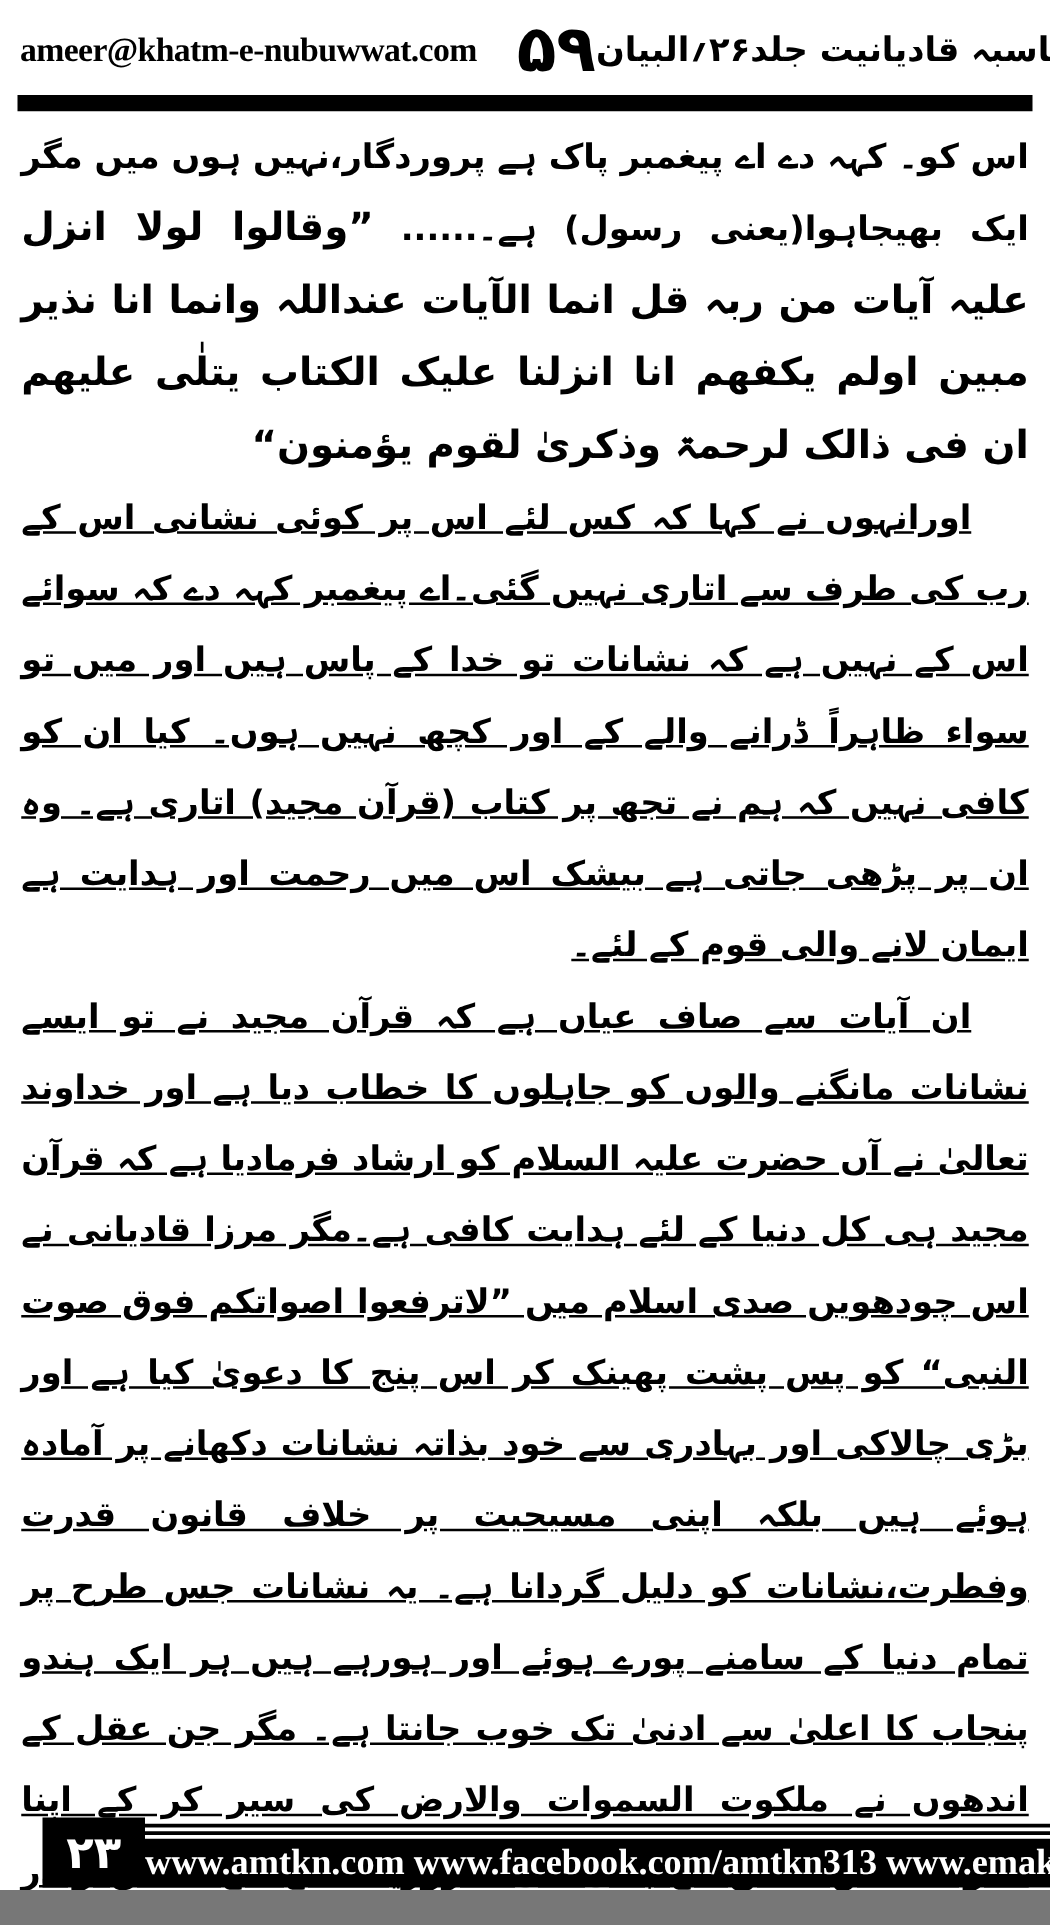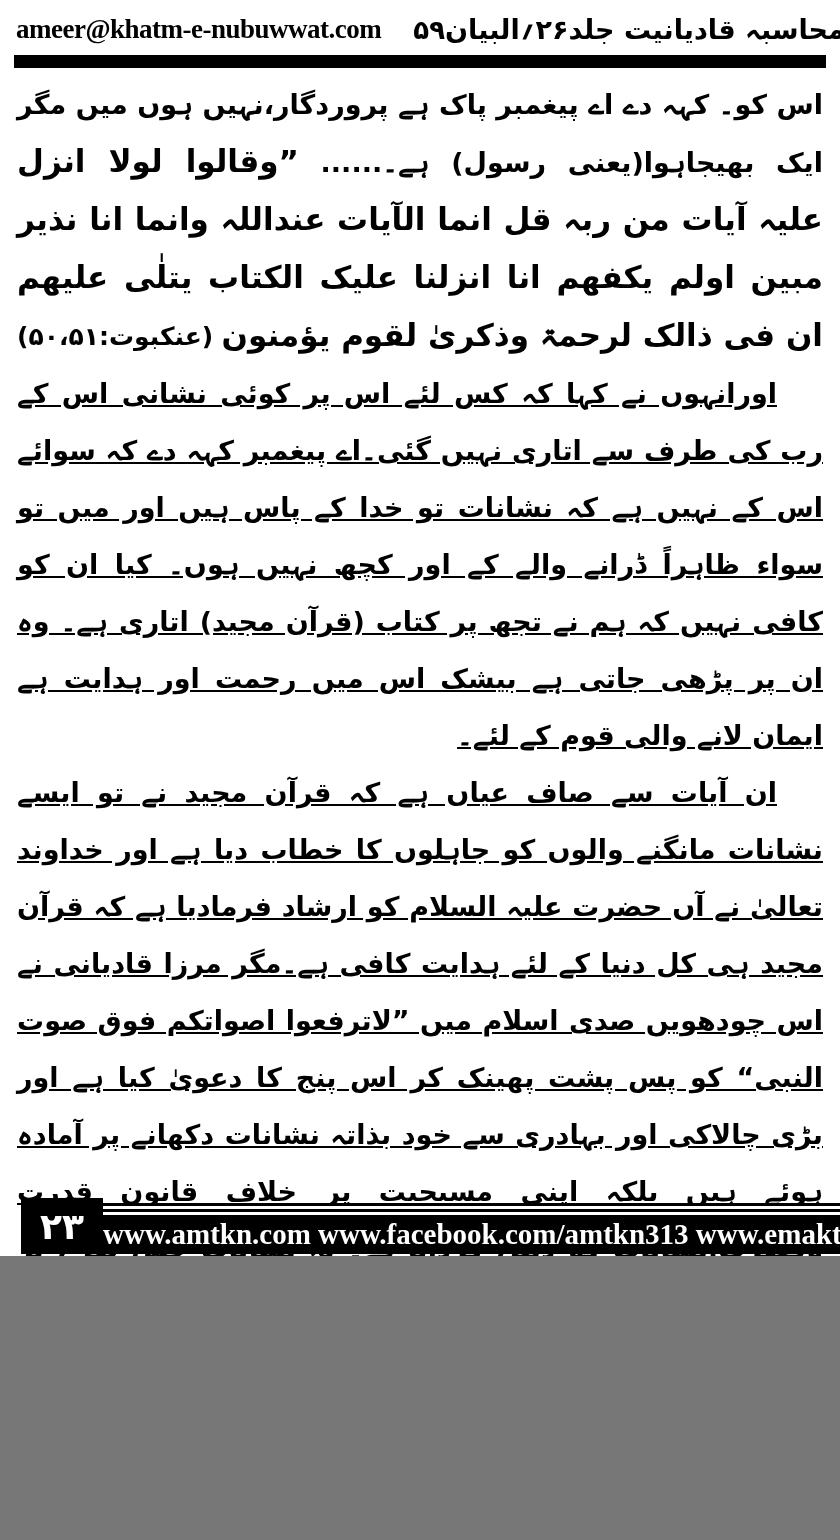--- a/index.html
+++ b/index.html
@@ -1,19 +1,19 @@
 <!DOCTYPE html>
 <html lang="ur"><head>
 <meta charset="utf-8">
 <style>
   html, body { margin: 0; padding: 0; background: #777; }
   .page {
     position: relative;
     width: 840px;
-    height: 1256px;
+    height: 1512px;
     margin: 0 auto;
     background: #ffffff;
     overflow: hidden;
     font-family: "DejaVu Sans", sans-serif;
   }
 
   
   .header {
     display: flex;
     align-items: center;
@@ -25,21 +25,21 @@
     font-family: "Liberation Serif", serif;
     font-weight: bold;
     font-size: 27px;
     color: #000;
     letter-spacing: -0.5px;
     white-space: nowrap;
   }
   .header-pagenum {
     font-family: "DejaVu Sans", sans-serif;
     font-weight: bold;
-    font-size: 26px;
+    font-size: 52px;
     color: #000;
     margin-left: 18px;
     margin-right: auto;
     padding-left: 14px;
     line-height: 1;
   }
   .header-title {
     direction: rtl;
     font-weight: bold;
     font-size: 27px;
@@ -80,21 +80,21 @@
 
   
   .footer {
     position: absolute;
     left: 0;
     right: 0;
     bottom: 0;
     height: 58px;
     display: flex;
     align-items: flex-start;
-    padding-left: 21px;
+    padding-left: 34px;
     direction: ltr;
   }
   .footer-pagebox {
     width: 82px;
     height: 56px;
     background: #000;
     color: #fff;
     display: flex;
     align-items: center;
     justify-content: center;
@@ -139,21 +139,20 @@
     <span class="header-pagenum">۵۹</span>
     <span class="header-title">محاسبہ قادیانیت جلد۲۶؍البیان</span>
   </div>
   <div class="header-rule"></div>
 
   <div class="body-text">
 
     <p class="para quote-block">
       <span>اس کو۔ کہہ دے اے پیغمبر پاک ہے پروردگار،نہیں ہوں میں مگر ایک بھیجاہوا(یعنی رسول) ہے۔......</span>
       <span class="arabic-quote">”وقالوا لولا انزل علیہ آیات من ربہ قل انما الآیات عنداللہ وانما انا نذیر مبین اولم یکفھم انا انزلنا علیک الکتاب یتلٰی علیھم ان فی ذالک لرحمۃ وذکریٰ لقوم یؤمنون“</span>
-      <span class="verse-ref">(عنکبوت:۵۰،۵۱)</span>
     </p>
 
     <p class="para para-indent">اورانہوں نے کہا کہ کس لئے اس پر کوئی نشانی اس کے رب کی طرف سے اتاری نہیں گئی۔اے پیغمبر کہہ دے کہ سوائے اس کے نہیں ہے کہ نشانات تو خدا کے پاس ہیں اور میں تو سواء ظاہراً ڈرانے والے کے اور کچھ نہیں ہوں۔ کیا ان کو کافی نہیں کہ ہم نے تجھ پر کتاب (قرآن مجید) اتاری ہے۔ وہ ان پر پڑھی جاتی ہے بیشک اس میں رحمت اور ہدایت ہے ایمان لانے والی قوم کے لئے۔</p>
 
     <p class="para para-indent">ان آیات سے صاف عیاں ہے کہ قرآن مجید نے تو ایسے نشانات مانگنے والوں کو جاہلوں کا خطاب دیا ہے اور خداوند تعالیٰ نے آں حضرت علیہ السلام کو ارشاد فرمادیا ہے کہ قرآن مجید ہی کل دنیا کے لئے ہدایت کافی ہے۔مگر مرزا قادیانی نے اس چودھویں صدی اسلام میں ”لاترفعوا اصواتکم فوق صوت النبی“ کو پس پشت پھینک کر اس پنج کا دعویٰ کیا ہے اور بڑی چالاکی اور بہادری سے خود بذاتہ نشانات دکھانے پر آمادہ ہوئے ہیں بلکہ اپنی مسیحیت پر خلاف قانون قدرت وفطرت،نشانات کو دلیل گردانا ہے۔ یہ نشانات جس طرح پر تمام دنیا کے سامنے پورے ہوئے اور ہورہے ہیں ہر ایک ہندو پنجاب کا اعلیٰ سے ادنیٰ تک خوب جانتا ہے۔ مگر جن عقل کے اندھوں نے ملکوت السموات والارض کی سیر کر کے اپنا اندوختہ اس مشن کے بانی کی ضروریات کے لئے تصدق ونذر کر دیا ہے اور جن کو ہر روز یہی تعلیم ملتی ہے کہ دیکھنا کسی مخالف مرزائی کی کتاب نہ دیکھنا،کسی غیر مرزائی کے پیچھے نماز نہ پڑھنا،کسی مسلمان وفات یافتہ کے جنازہ میں شامل نہ ہونا۔ وہ ہماری اس تحریر کے دیکھنے والوں سے مستثنٰی ہیں۔</p>
 
   </div>
 
   <div class="footer">
     <div class="footer-pagebox">۲۳</div>

